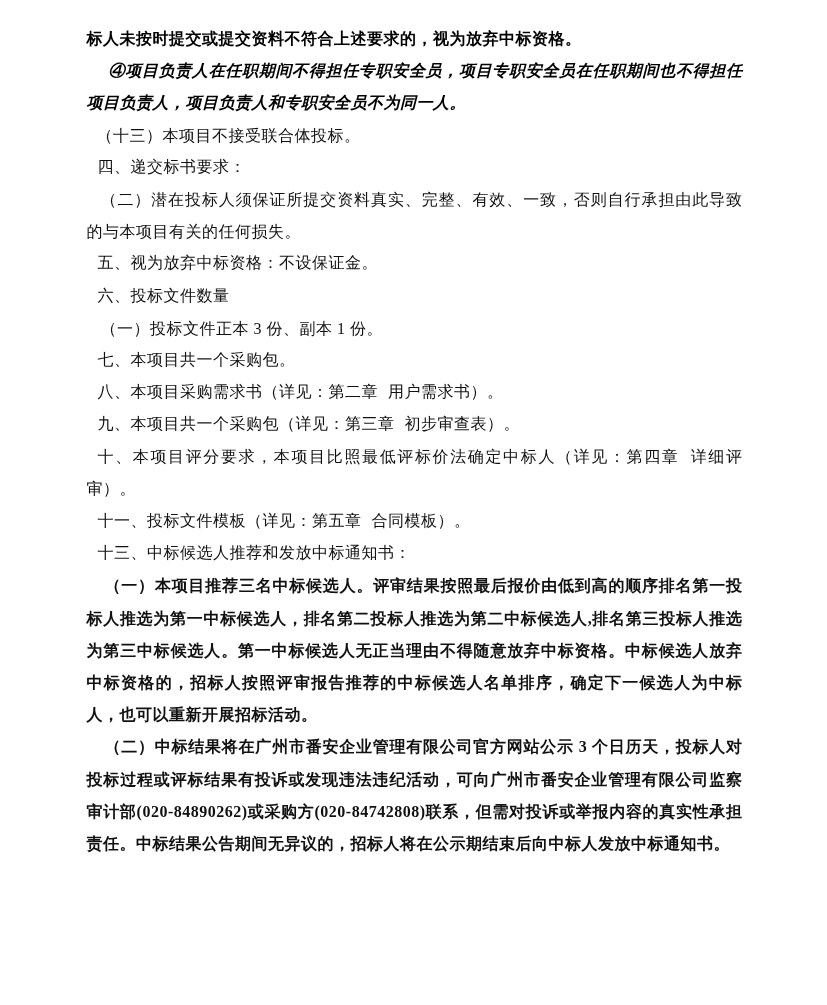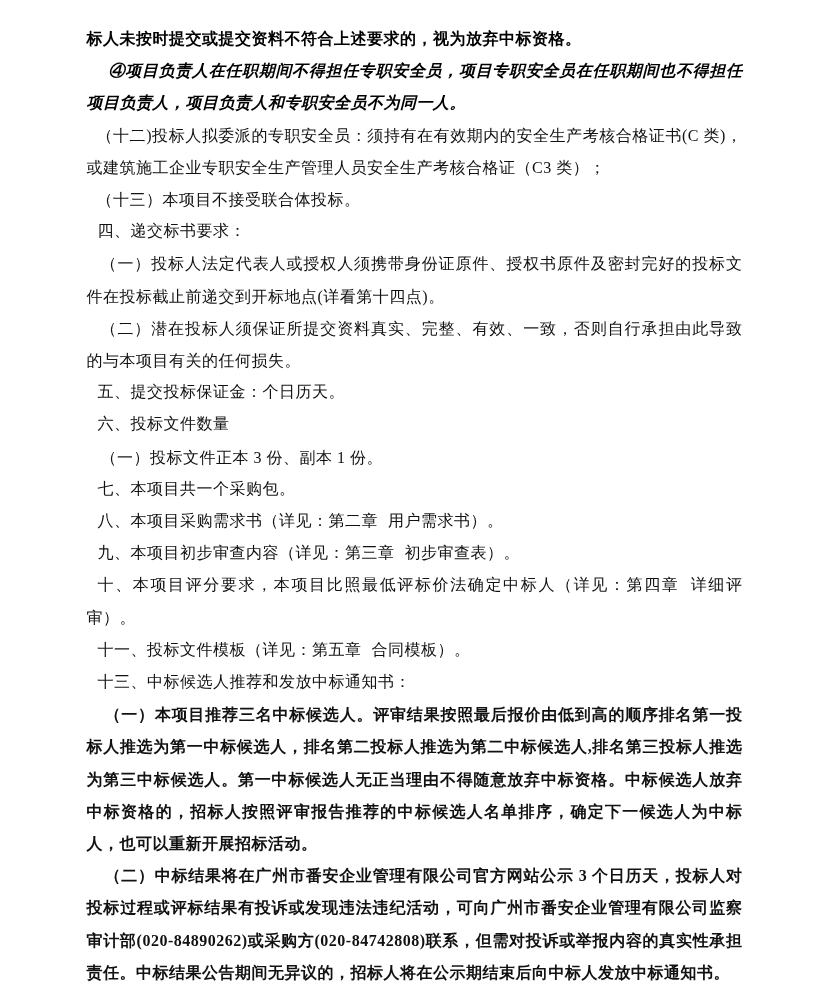--- a/index.html
+++ b/index.html
@@ -27,29 +27,27 @@
   .sec{text-indent:11px;font-family:Liberation Mono, monospace;}
   .itm{text-indent:14px;}
   .sub{padding-left:9px;text-indent:18px;font-weight:bold;}
 </style>
 </head>
 <body>
 
 <div class="page">
   <p class="b ind0">标人未按时提交或提交资料不符合上述要求的，视为放弃中标资格。</p>
   <p class="b ind2">④项目负责人在任职期间不得担任专职安全员，项目专职安全员在任职期间也不得担任项目负责人，项目负责人和专职安全员不为同一人。</p>
-  <p class="itm12">（十二)投标人拟委派的专职安全员：须持有在有效期内的安全生产考核合格证书(C 类)，或建筑施工企业专职安全生产管理人员安全生产考核合格证（C3 类）；</p>
   <p class="itm12">（十三）本项目不接受联合体投标。</p>
   <p class="sec">四、递交标书要求：</p>
-  <p class="itm">（一）投标人法定代表人或授权人须携带身份证原件、授权书原件及密封完好的投标文件在投标截止前递交到开标地点(详看第十四点)。</p>
   <p class="itm">（二）潜在投标人须保证所提交资料真实、完整、有效、一致，否则自行承担由此导致的与本项目有关的任何损失。</p>
-  <p class="sec">五、提交投标保证金：个日历天。</p>
+  <p class="sec">五、视为放弃中标资格：不设保证金。</p>
   <p class="sec">六、投标文件数量</p>
   <p class="itm">（一）投标文件正本 3 份、副本 1 份。</p>
   <p class="sec">七、本项目共一个采购包。</p>
   <p class="sec">八、本项目采购需求书（详见：第二章 用户需求书）。</p>
-  <p class="sec">九、本项目初步审查内容（详见：第三章 初步审查表）。</p>
+  <p class="sec">九、本项目共一个采购包（详见：第三章 初步审查表）。</p>
   <p class="sec">十、本项目评分要求，本项目比照最低评标价法确定中标人（详见：第四章 详细评审）。</p>
   <p class="sec">十一、投标文件模板（详见：第五章 合同模板）。</p>
   <p class="sec">十三、中标候选人推荐和发放中标通知书：</p>
   <p class="sub">（一）本项目推荐三名中标候选人。评审结果按照最后报价由低到高的顺序排名第一投标人推选为第一中标候选人，排名第二投标人推选为第二中标候选人,排名第三投标人推选为第三中标候选人。第一中标候选人无正当理由不得随意放弃中标资格。中标候选人放弃中标资格的，招标人按照评审报告推荐的中标候选人名单排序，确定下一候选人为中标人，也可以重新开展招标活动。</p>
   <p class="sub">（二）中标结果将在广州市番安企业管理有限公司官方网站公示 3 个日历天，投标人对投标过程或评标结果有投诉或发现违法违纪活动，可向广州市番安企业管理有限公司监察审计部(020-84890262)或采购方(020-84742808)联系，但需对投诉或举报内容的真实性承担责任。中标结果公告期间无异议的，招标人将在公示期结束后向中标人发放中标通知书。</p>
 </div>
 
 </body></html>

